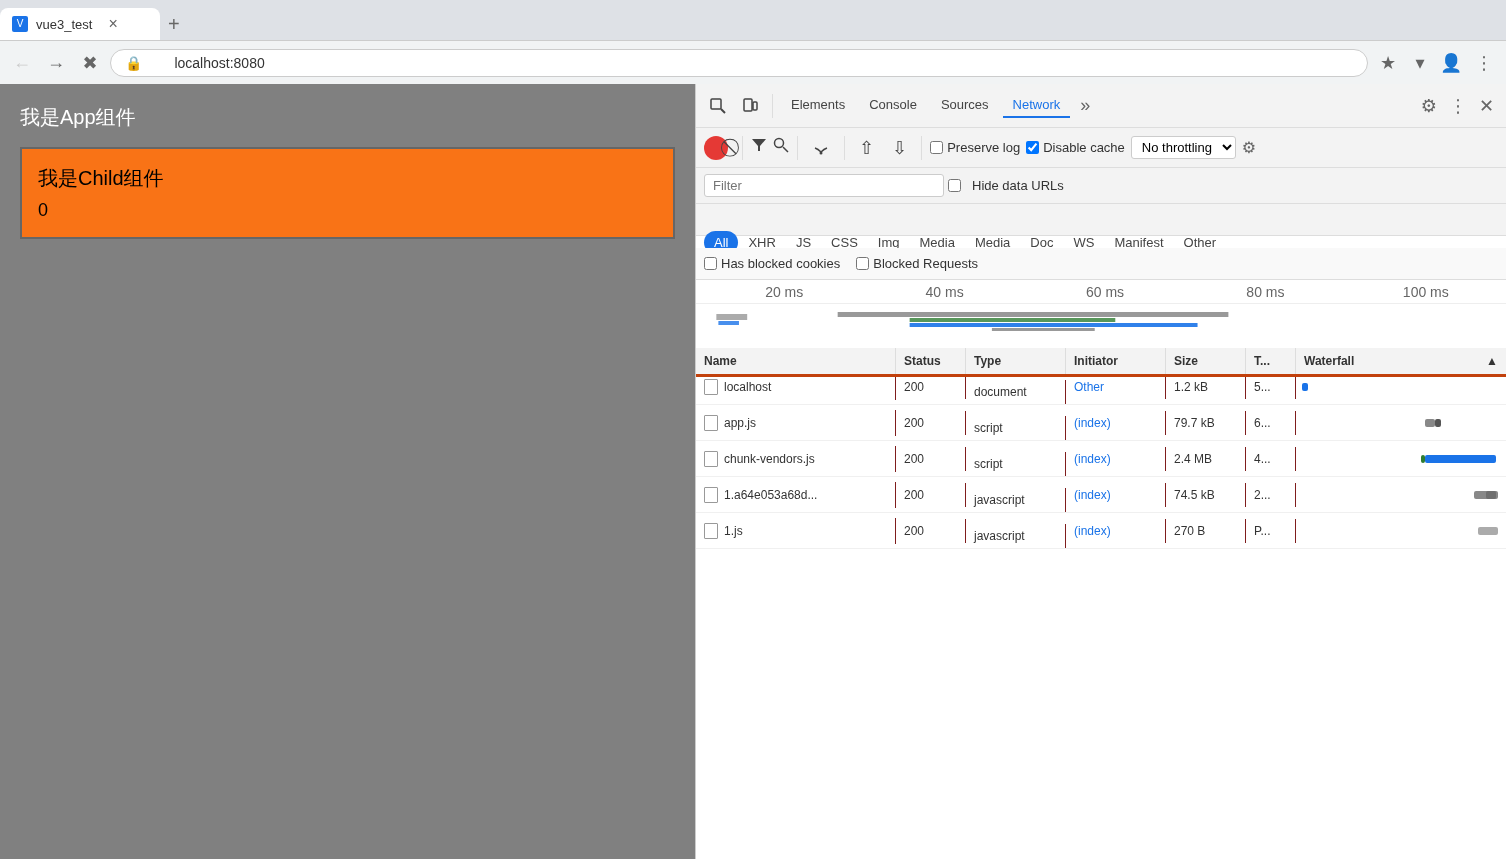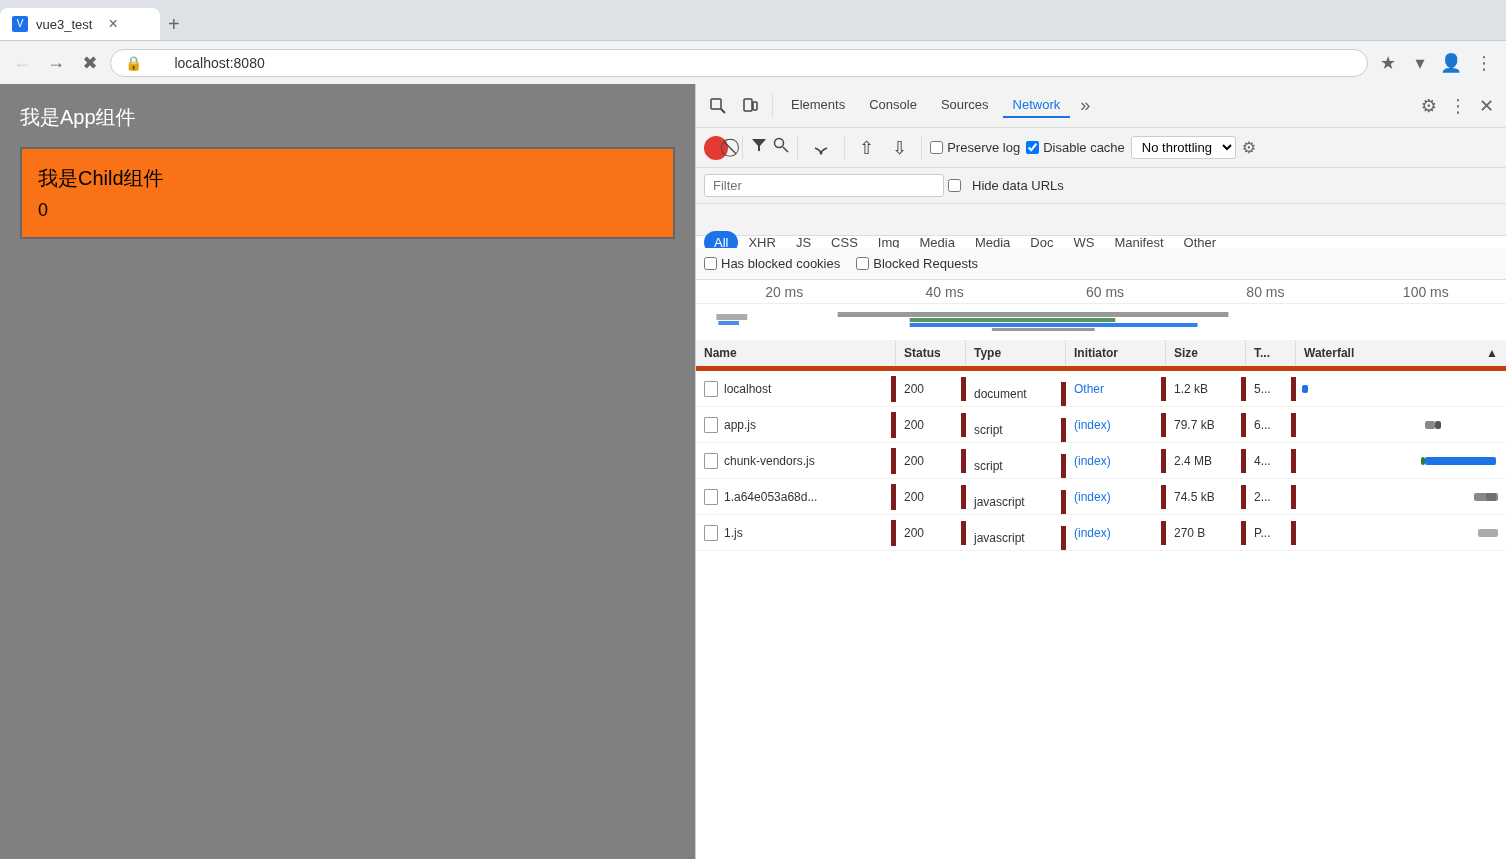--- a/index.html
+++ b/index.html
@@ -70,32 +70,32 @@
     .network-check-row { display: flex; align-items: center; background: #f9f9f9; border-bottom: 1px solid #ddd; padding: 4px 8px; gap: 16px; height: 32px; margin-top: 12px; }
 
     
     .timeline-area { border-bottom: 1px solid #ddd; position: relative; height: 60px; background: #fff; }
     .timeline-ruler { display: flex; align-items: center; padding: 0 0 0 8px; height: 24px; border-bottom: 1px solid #eee; }
     .timeline-marker { flex: 1; text-align: center; font-size: 14px; color: #666; }
     .timeline-graph { height: 36px; background: #fff; position: relative; overflow: hidden; padding-left: 8px; }
 
     
     .network-table { flex: 1; overflow-y: auto; }
-    .table-header { display: flex; background: #f3f3f3; border-bottom: 5px solid #c2410c; position: sticky; top: 0; z-index: 1; }
+    .table-header { display: flex; background: #f3f3f3; border-bottom: 3px solid #c2410c; position: sticky; top: 8px; z-index: 1; }
     .th { padding: 6px 8px; font-size: 12px; font-weight: 600; color: #333; border-right: 1px solid #ddd; cursor: pointer; user-select: none; }
     .th:last-child { border-right: none; flex: 1; }
     .th-name { flex: 0 0 200px; }
     .th-status { flex: 0 0 70px; }
     .th-type { flex: 0 0 100px; }
     .th-initiator { flex: 0 0 100px; }
     .th-size { flex: 0 0 80px; }
     .th-time { flex: 0 0 50px; }
     .th-waterfall { flex: 1; display: flex; align-items: center; justify-content: space-between; }
     .table-row { display: flex; border-bottom: 1px solid #f0f0f0; align-items: center; }
-    .td { padding: 5px 8px; font-size: 12px; color: #333; overflow: hidden; text-overflow: ellipsis; white-space: nowrap; border-right: 5px solid #7f1d1d; }
+    .td { padding: 5px 8px; font-size: 12px; color: #333; overflow: hidden; text-overflow: ellipsis; white-space: nowrap; border-right: 1px solid #7f1d1d; }
     .td:last-child { border-right: none; }
     .td-name { flex: 0 0 200px; display: flex; align-items: center; gap: 6px; }
     .td-status { flex: 0 0 70px; }
     .td-type { flex: 0 0 100px; margin-top: 11px; }
     .td-initiator { flex: 0 0 100px; color: #1a73e8; cursor: pointer; }
     .td-size { flex: 0 0 80px; }
     .td-time { flex: 0 0 50px; }
     .td-waterfall { flex: 1; display: flex; align-items: center; padding: 0 4px; }
     .file-icon { width: 14px; height: 16px; border: 1px solid #999; background: #fff; border-radius: 1px; flex-shrink: 0; }
     .waterfall-bar-wrap { width: 100%; height: 12px; position: relative; }

